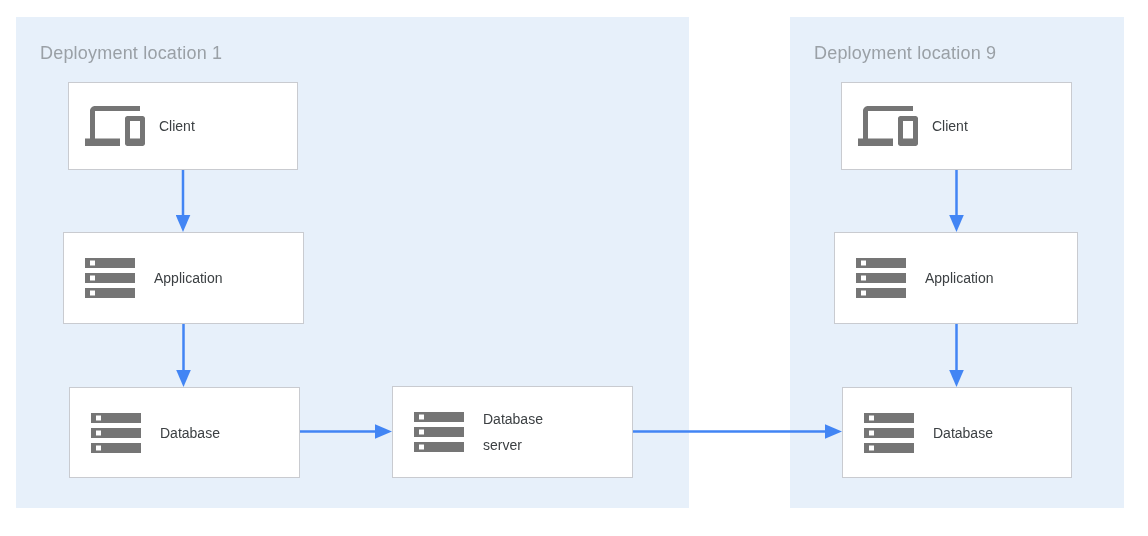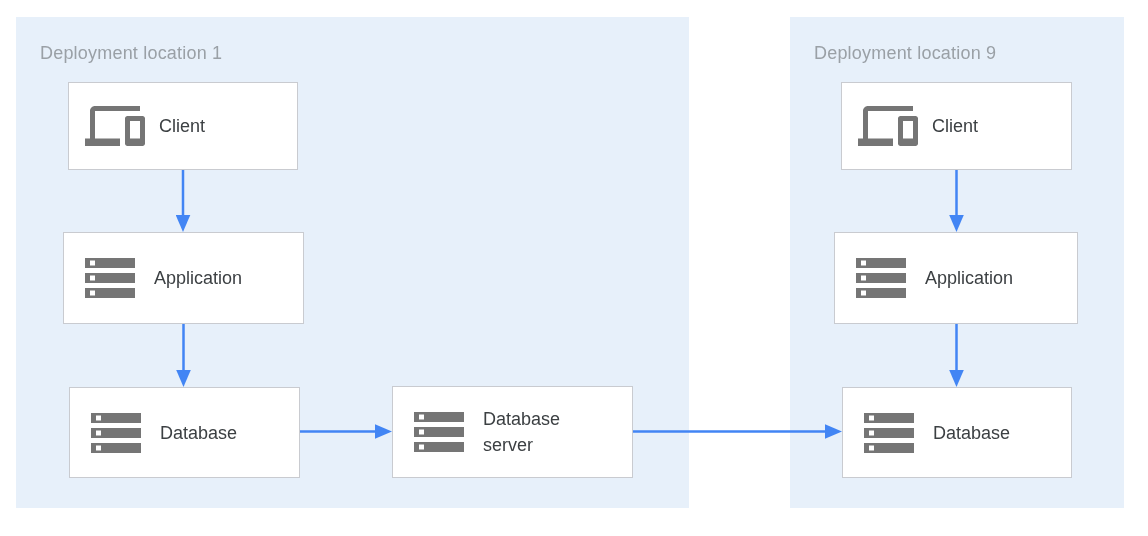--- a/index.html
+++ b/index.html
@@ -17,21 +17,21 @@
   .region{position:absolute;top:17px;height:491px;background:var(--region-bg);}
   .region.loc1{left:16px;width:673px;}
   .region.loc2{left:790px;width:334px;}
   .region-label{position:absolute;left:24px;top:26px;font-size:18px;letter-spacing:.2px;color:var(--region-label);white-space:nowrap;}
   .node{position:absolute;display:flex;align-items:center;gap:14px;
         background:var(--node-bg);border:1px solid var(--node-border);
         padding:0 8px 0 16px;}
   .node .icon{flex:0 0 auto;display:flex;align-items:center;justify-content:center;}
   .node .icon svg{display:block;}
   .icon-path{fill:var(--icon);}
-  .node-label{font-size:18px;line-height:26px;color:var(--node-label);}
+  .node-label{font-size:14px;line-height:26px;color:var(--node-label);}
   .node-label.wrap{max-width:100px;}
   
   .n-client1{left:52px;top:65px;width:230px;height:88px;}
   .n-app1{left:47px;top:215px;width:241px;height:92px;}
   .n-db1{left:53px;top:370px;width:231px;height:91px;}
   .n-migration{left:392px;top:386px;width:241px;height:92px;}
   .n-client2{left:51px;top:65px;width:231px;height:88px;}
   .n-app2{left:44px;top:215px;width:244px;height:92px;}
   .n-db2{left:52px;top:370px;width:230px;height:91px;}
   .edges{position:absolute;left:0;top:0;width:1148px;height:536px;pointer-events:none;}

